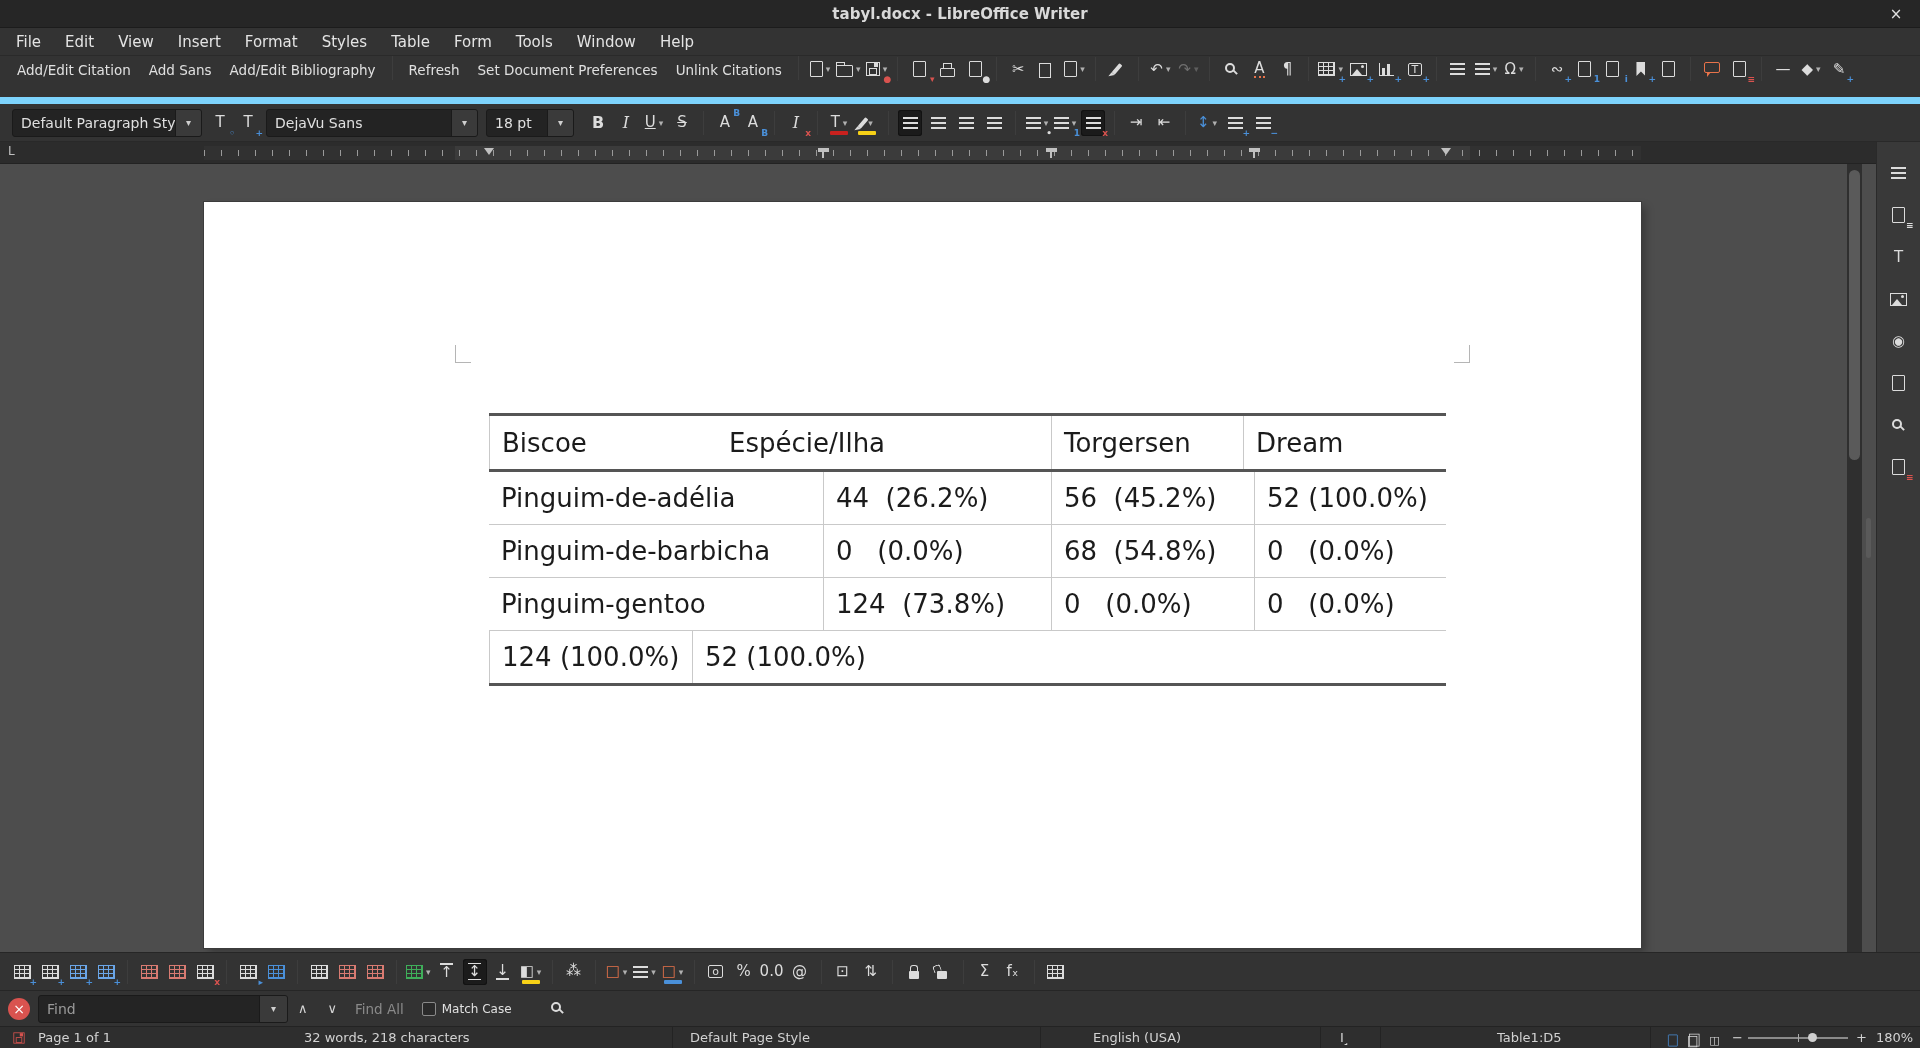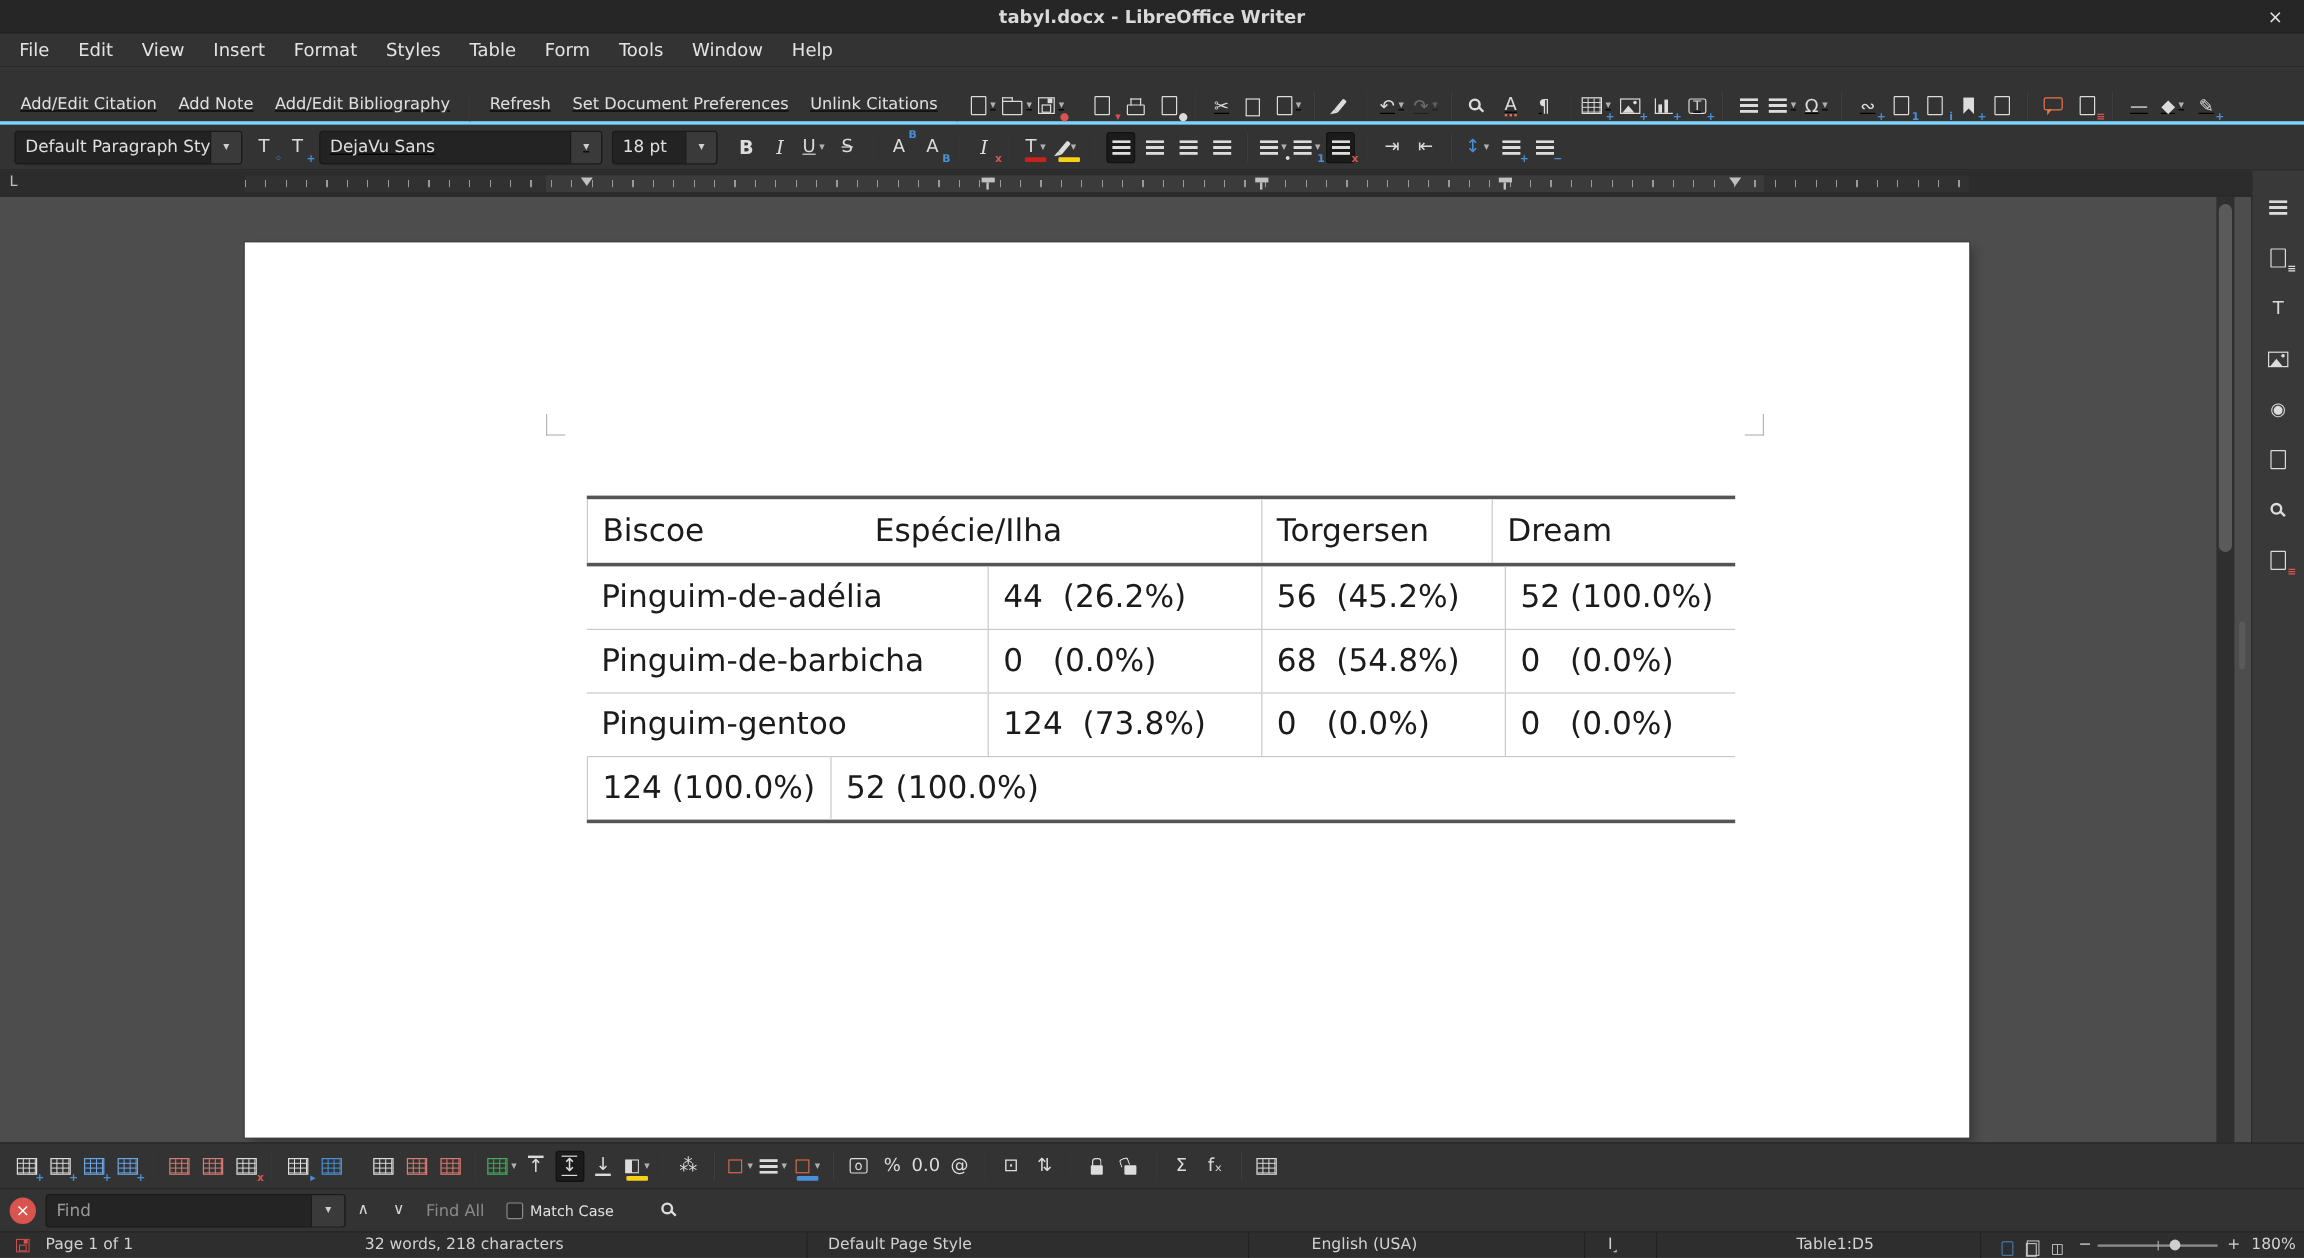--- a/index.html
+++ b/index.html
@@ -13,22 +13,22 @@
            text-align:center; color:#d9d9d9; font-weight:bold; font-size:15px; }
   #win-close { position:absolute; right:12px; top:3px; width:24px; height:22px; color:#e0e0e0;
                font-size:15px; text-align:center; line-height:22px; cursor:default; }
 
   
   #menubar { top:28px; height:28px; background:#333333; display:flex; align-items:center;
              padding-left:4px; border-bottom:1px solid #2a2a2a; }
   .menu-item { color:#e4e4e4; font-size:15px; padding:0 12px; height:28px; line-height:28px; }
 
   
-  #toolbar1 { top:56px; height:48px; background:#333333; display:flex; align-items:flex-end;
-              padding-left:8px; border-bottom:3px solid #7dd3fc;text-decoration:underline; }
+  #toolbar1 { top:56px; height:48px; background:#333333; display:flex; align-items:flex-start;
+              padding-left:8px; border-bottom:7px solid #7dd3fc; }
   #toolbar2 { top:104px; height:38px; background:#333333; display:flex; align-items:center;
               padding-left:8px; border-bottom:1px solid #292929; }
   .txtbtn { color:#e0e0e0; font-size:13.5px; padding:6px 9px; white-space:nowrap; }
   .vsep { display:inline-block; width:1px; height:24px; background:#252525;
           border-right:1px solid #3d3d3d; margin:0 7px; }
 
   .tbi { position:relative; display:inline-flex; align-items:center; justify-content:center;
          min-width:24px; height:26px; margin:0 2px; color:#dcdcdc; }
   .tbi.active { background:#1b1b1b; border-radius:3px; box-shadow:inset 0 0 0 1px #121212; }
   .tbi.disabled { opacity:.35; }
@@ -197,21 +197,21 @@
   <span class="menu-item">Styles</span>
   <span class="menu-item">Table</span>
   <span class="menu-item">Form</span>
   <span class="menu-item">Tools</span>
   <span class="menu-item">Window</span>
   <span class="menu-item">Help</span>
 </div>
 
 <div class="band" id="toolbar1">
   <span class="txtbtn">Add/Edit Citation</span>
-  <span class="txtbtn">Add Note</span>
+  <span class="txtbtn">Add Sans</span>
   <span class="txtbtn">Add/Edit Bibliography</span>
   <span class="vsep"></span>
   <span class="txtbtn">Refresh</span>
   <span class="txtbtn">Set Document Preferences</span>
   <span class="txtbtn">Unlink Citations</span>
   <span class="vsep"></span>
   <span style="display:inline-flex;align-items:center;">
       <span class="tbi">
         <span class="sh sh-doc"></span>
         <span class="dd">▾</span>
@@ -352,21 +352,21 @@
   <span style="display:inline-flex;align-items:center;">
       <span class="tbi">
         <span class="gl">T</span>
         <span class="bdg br" style="color: rgb(74, 144, 217);">◦</span>
       </span>
       <span class="tbi">
         <span class="gl">T</span>
         <span class="bdg br" style="color: rgb(74, 144, 217);">+</span>
       </span>
     </span>
-  <span class="combo" style="width:236px;text-decoration:underline;">
+  <span class="combo" style="width:212px;">
     <span class="cval" style="flex:1;">DejaVu Sans</span>
     <span class="cbtn">▾</span>
   </span>
   <span class="combo" style="width:88px;">
     <span class="cval" style="flex:1;">18 pt</span>
     <span class="cbtn">▾</span>
   </span>
   <span style="display:inline-flex;align-items:center;margin-left:6px;">
       <span class="tbi">
         <span class="gl fb">B</span>

